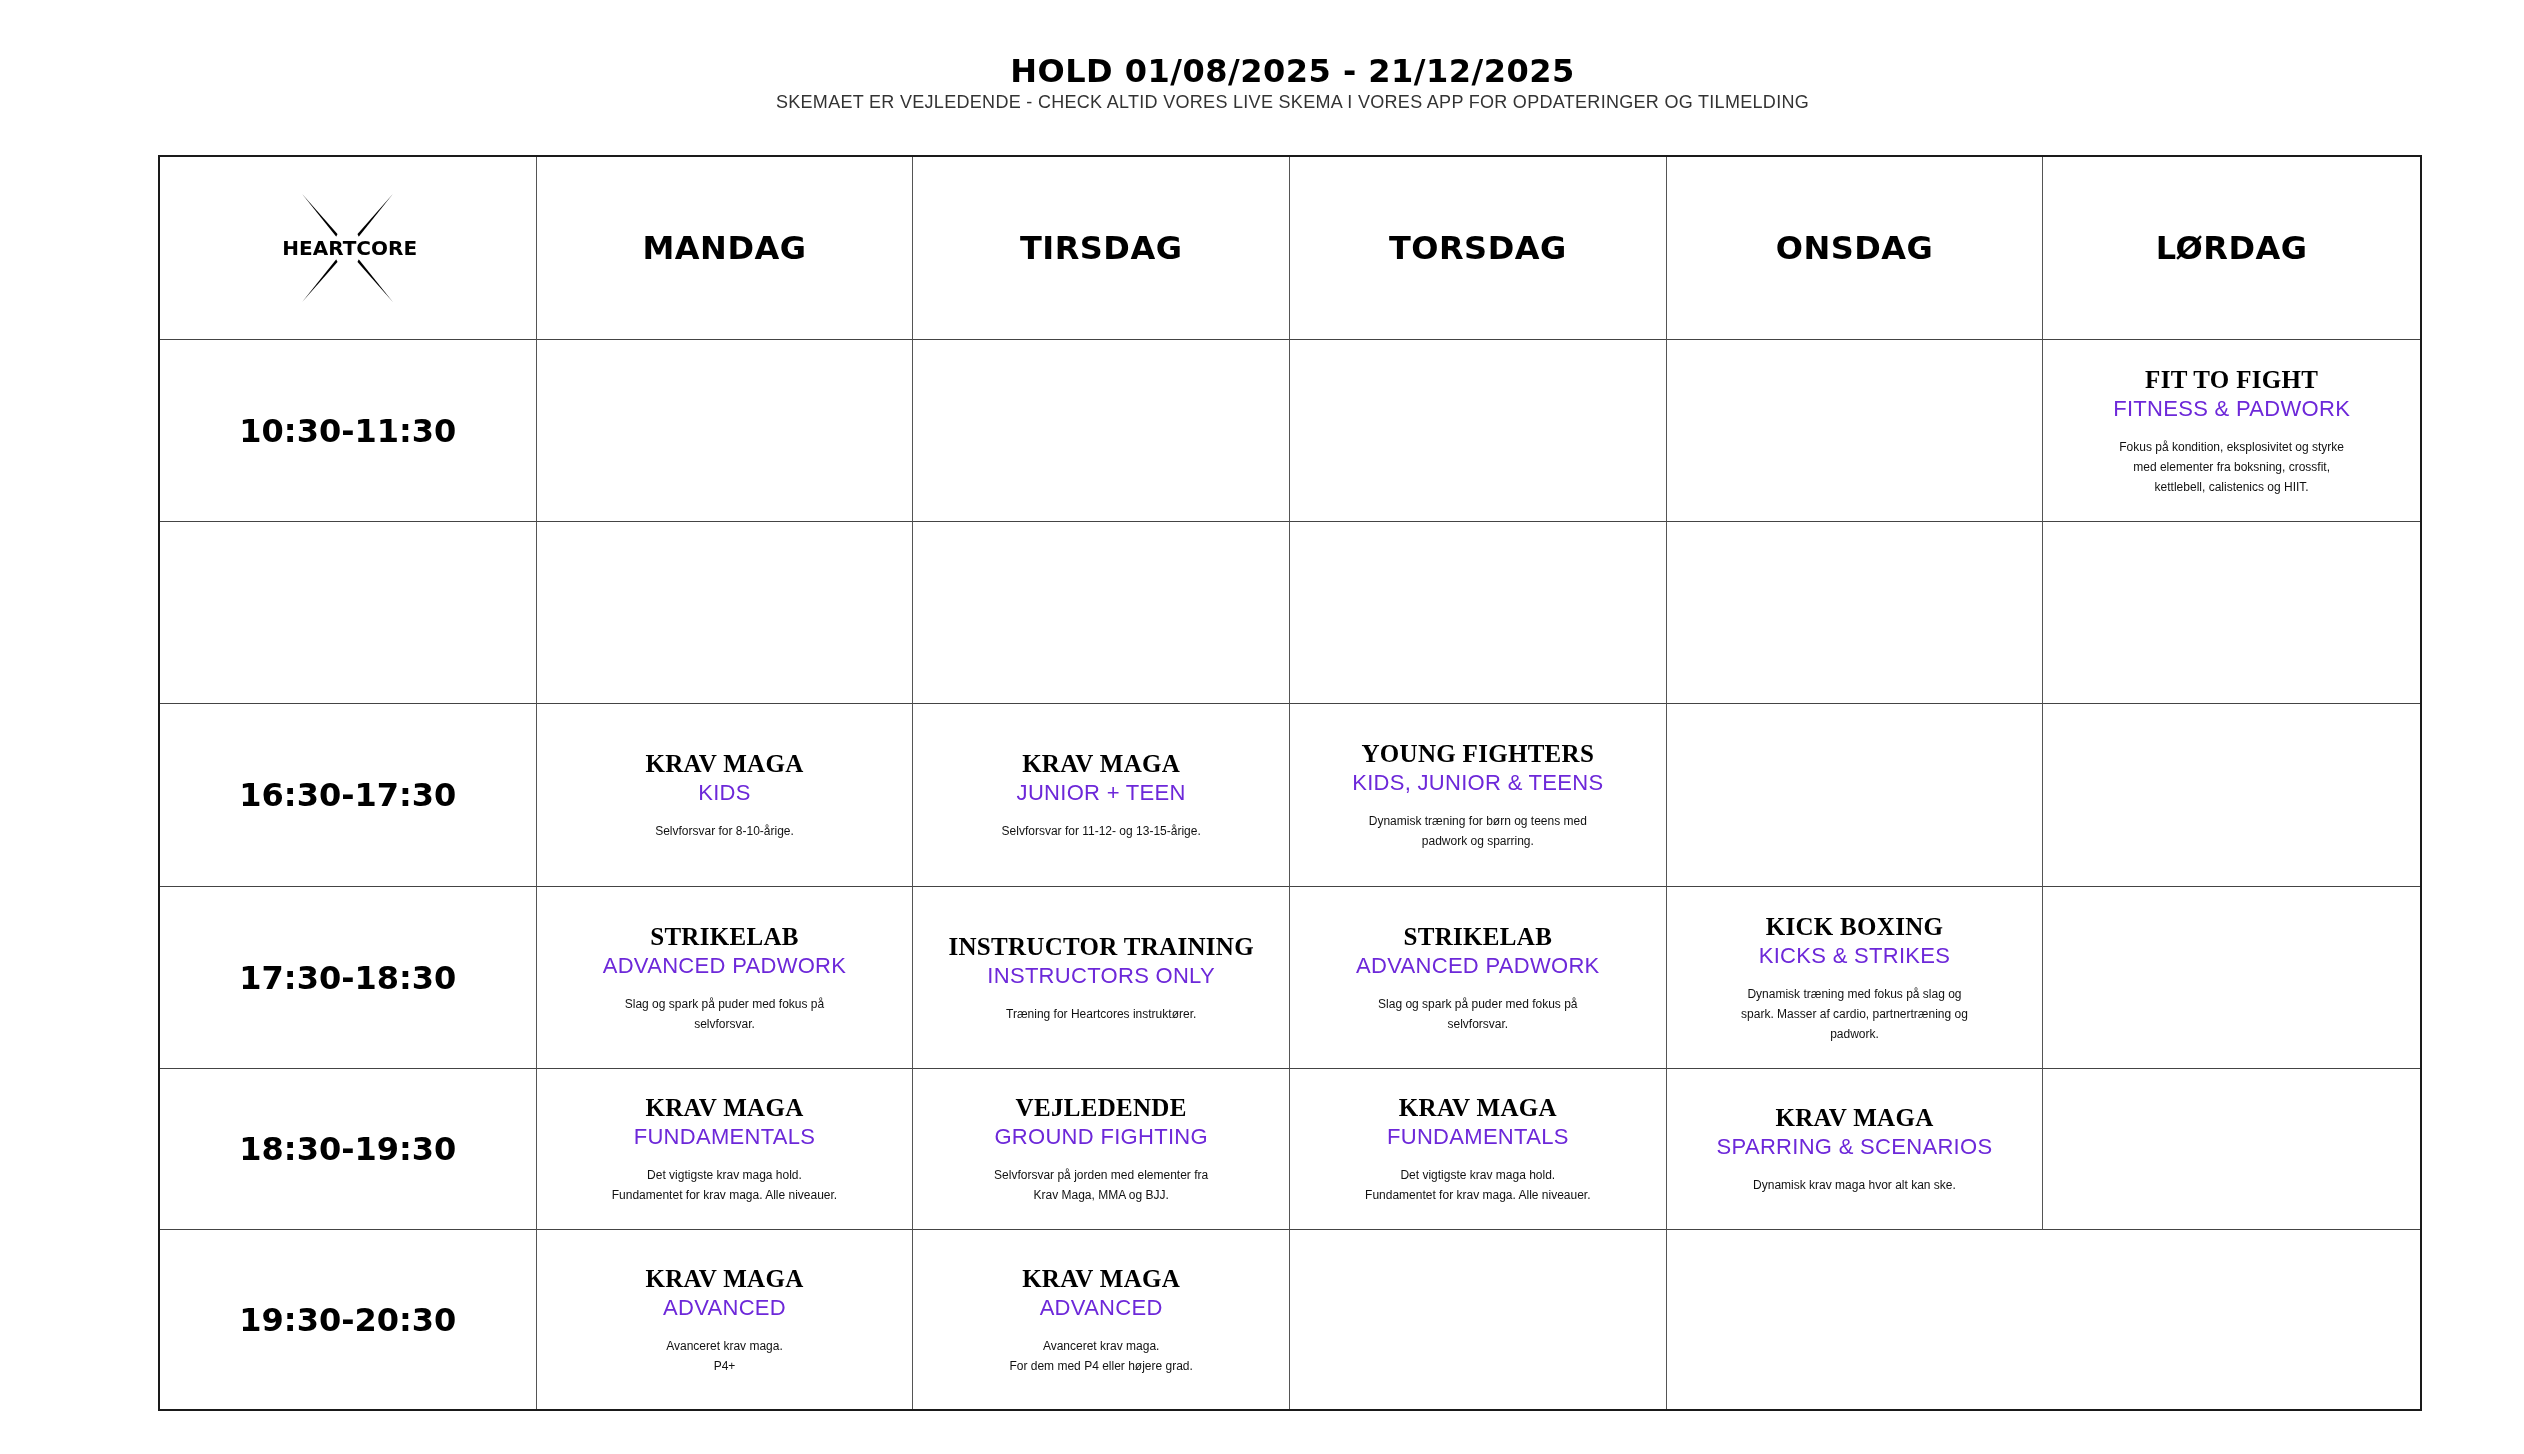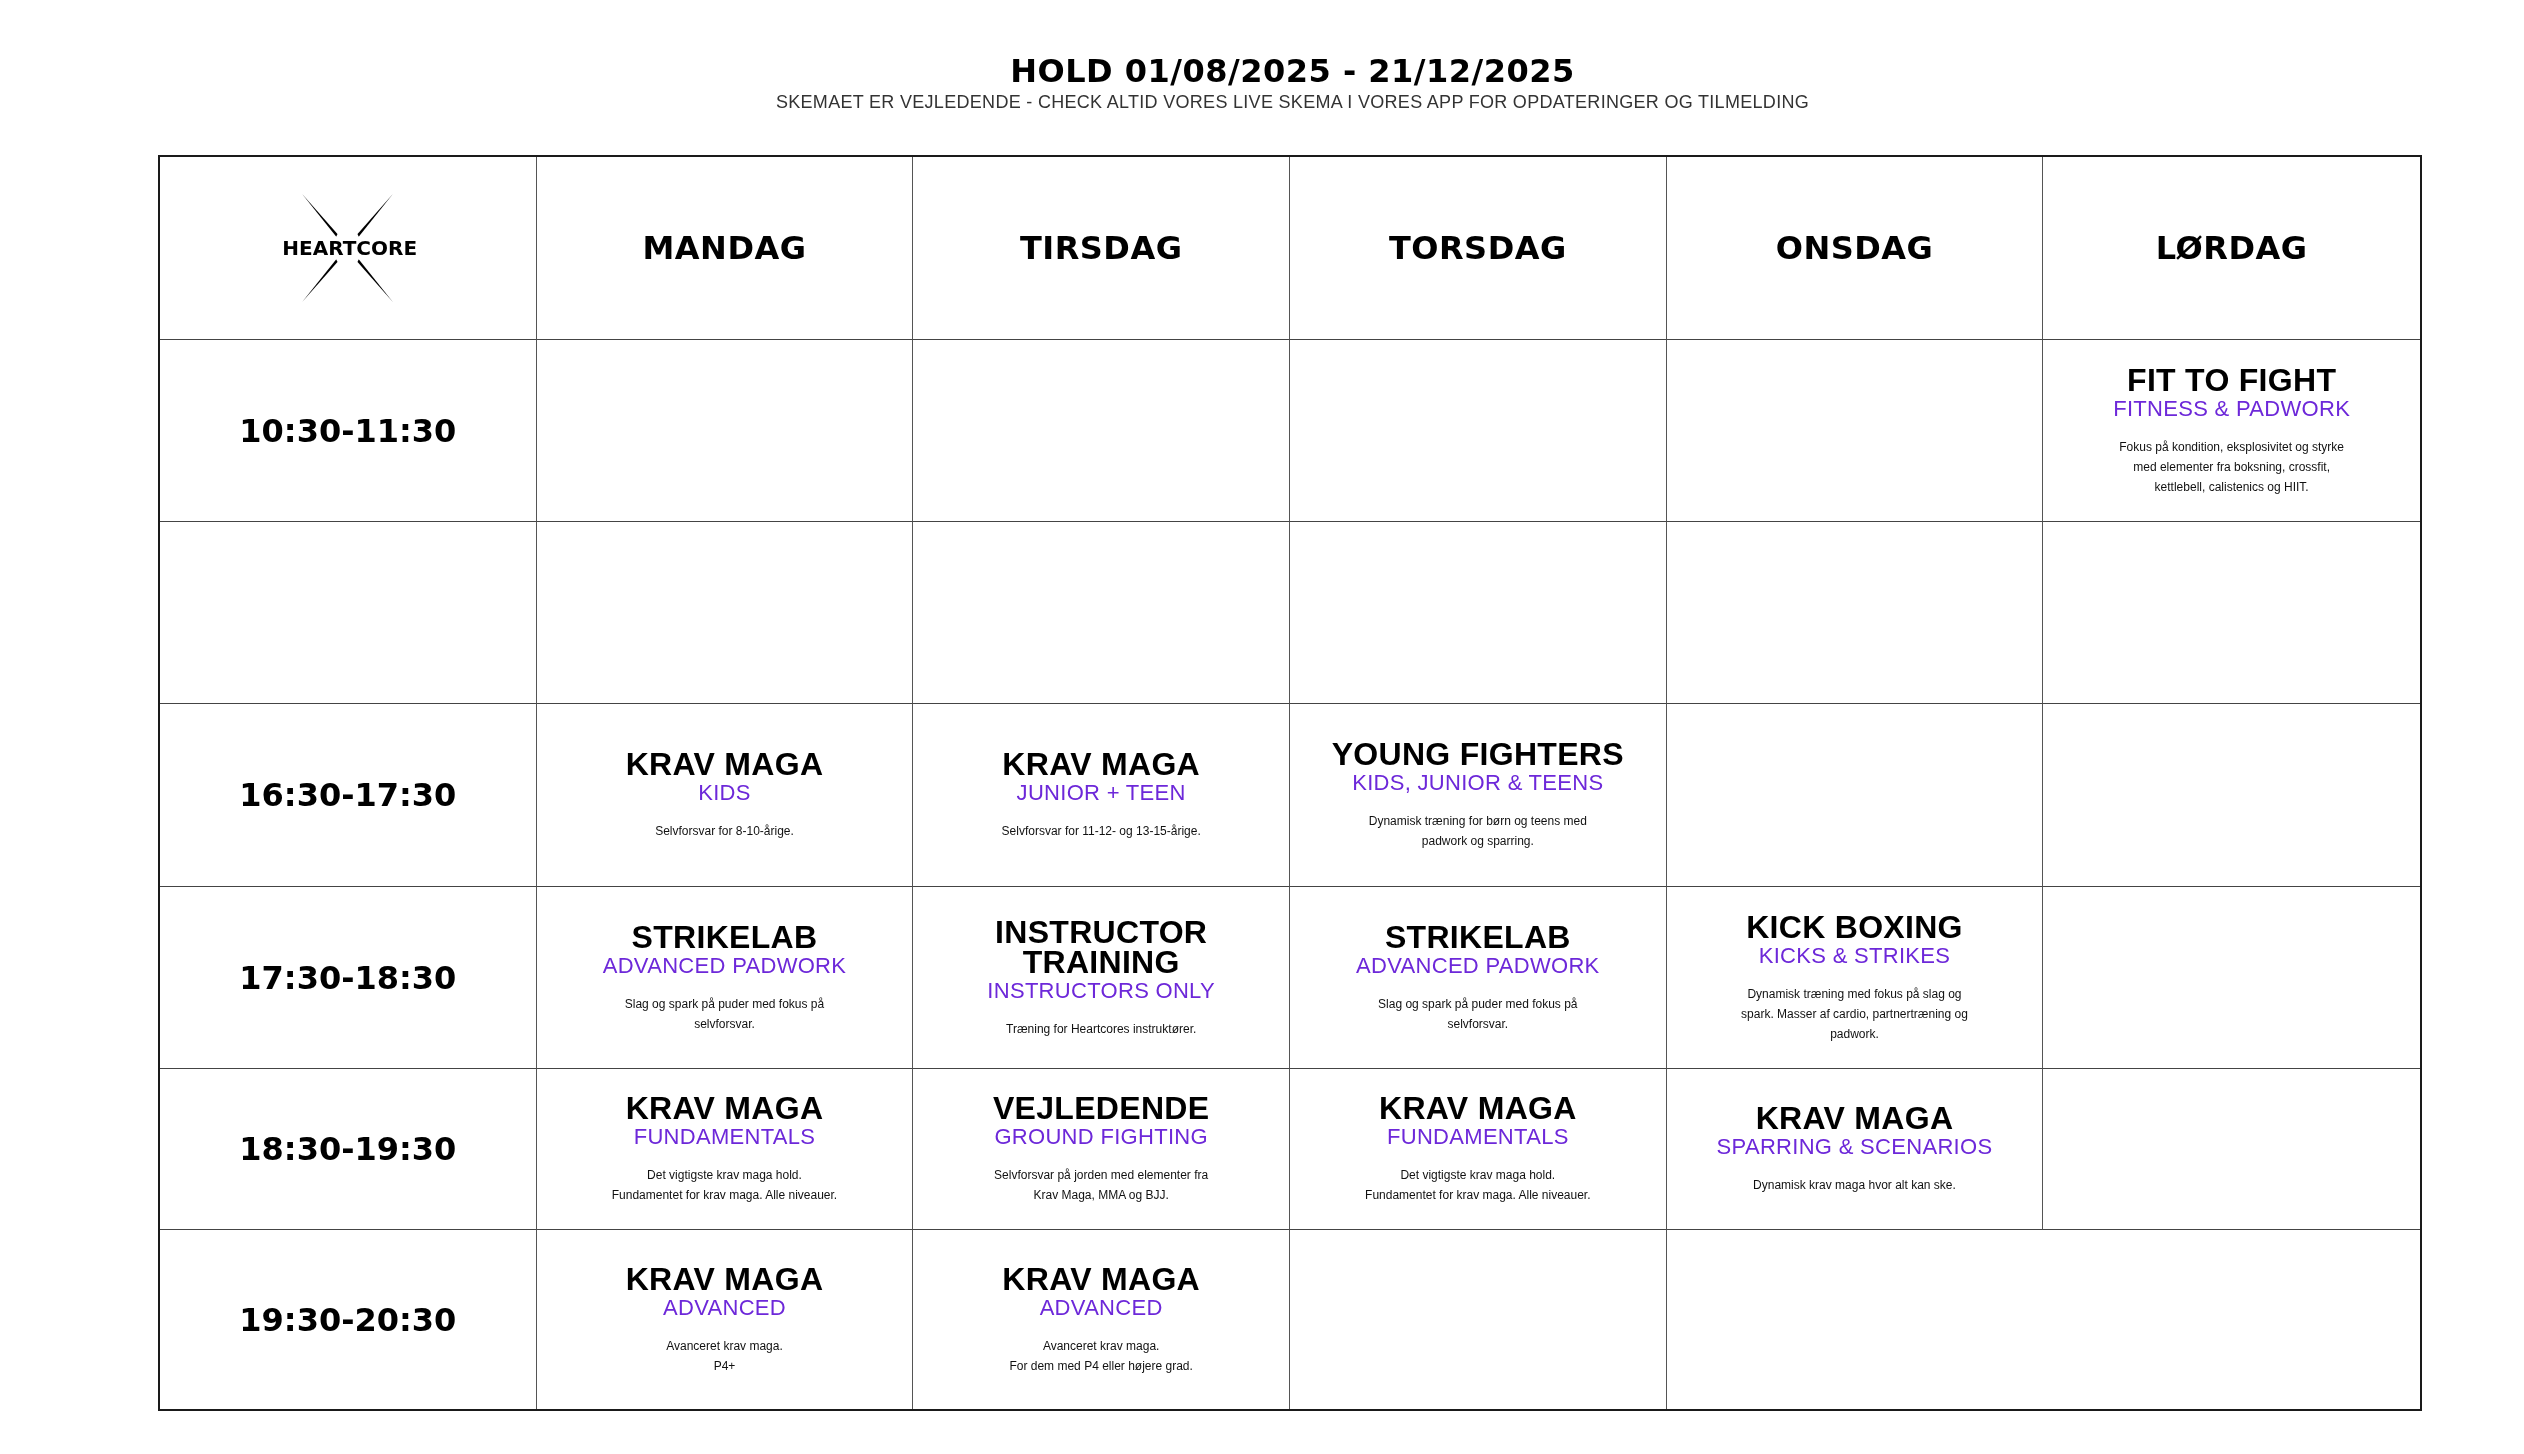--- a/index.html
+++ b/index.html
@@ -39,22 +39,22 @@
   .cell.last-row { border-bottom: none; }
   .day-header {
     font-family: "DejaVu Sans", sans-serif;
     font-size: 32px; font-weight: 700; letter-spacing: 0.5px;
   }
   .time-label {
     font-family: "DejaVu Sans", sans-serif;
     font-size: 32px; font-weight: 700;
   }
   .class-title {
-    font-family: Liberation Sans, sans-serif;
-    font-size: 32px; font-weight: 700; line-height: 30px; letter-spacing: 0.3px;
+    font-family: Liberation Serif, serif;
+    font-size: 25px; font-weight: 700; line-height: 30px; letter-spacing: 0.3px;
   }
   .class-subtitle {
     font-size: 22px; font-weight: 400; line-height: 27px; color: #6d28d9;
     letter-spacing: 0.3px;
   }
   .class-desc {
     font-size: 12px; line-height: 20px; margin-top: 15px; color: #111111;
     white-space: pre-line; max-width: 353px;
   }
   .logo {

